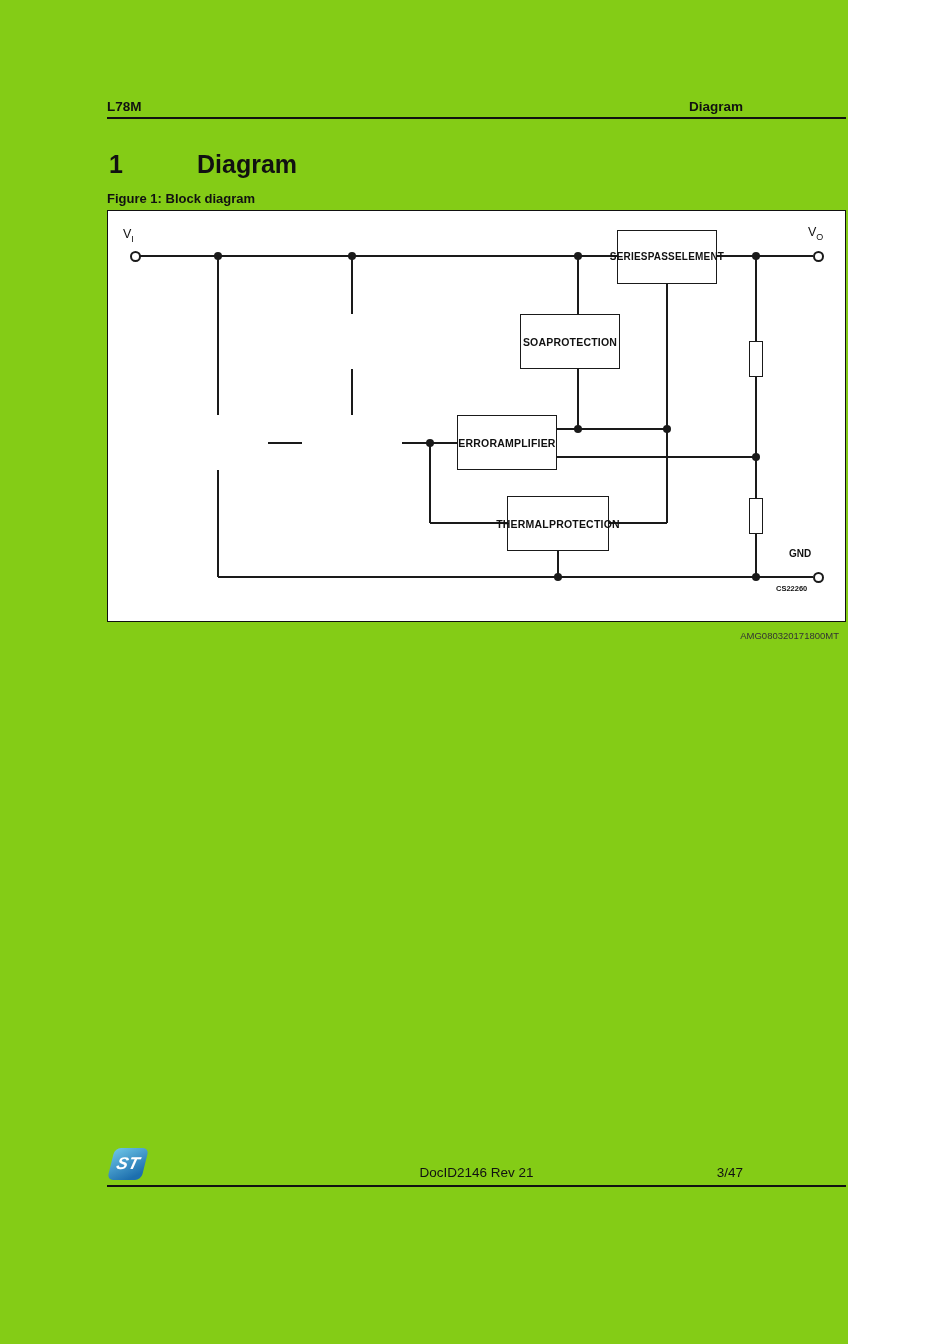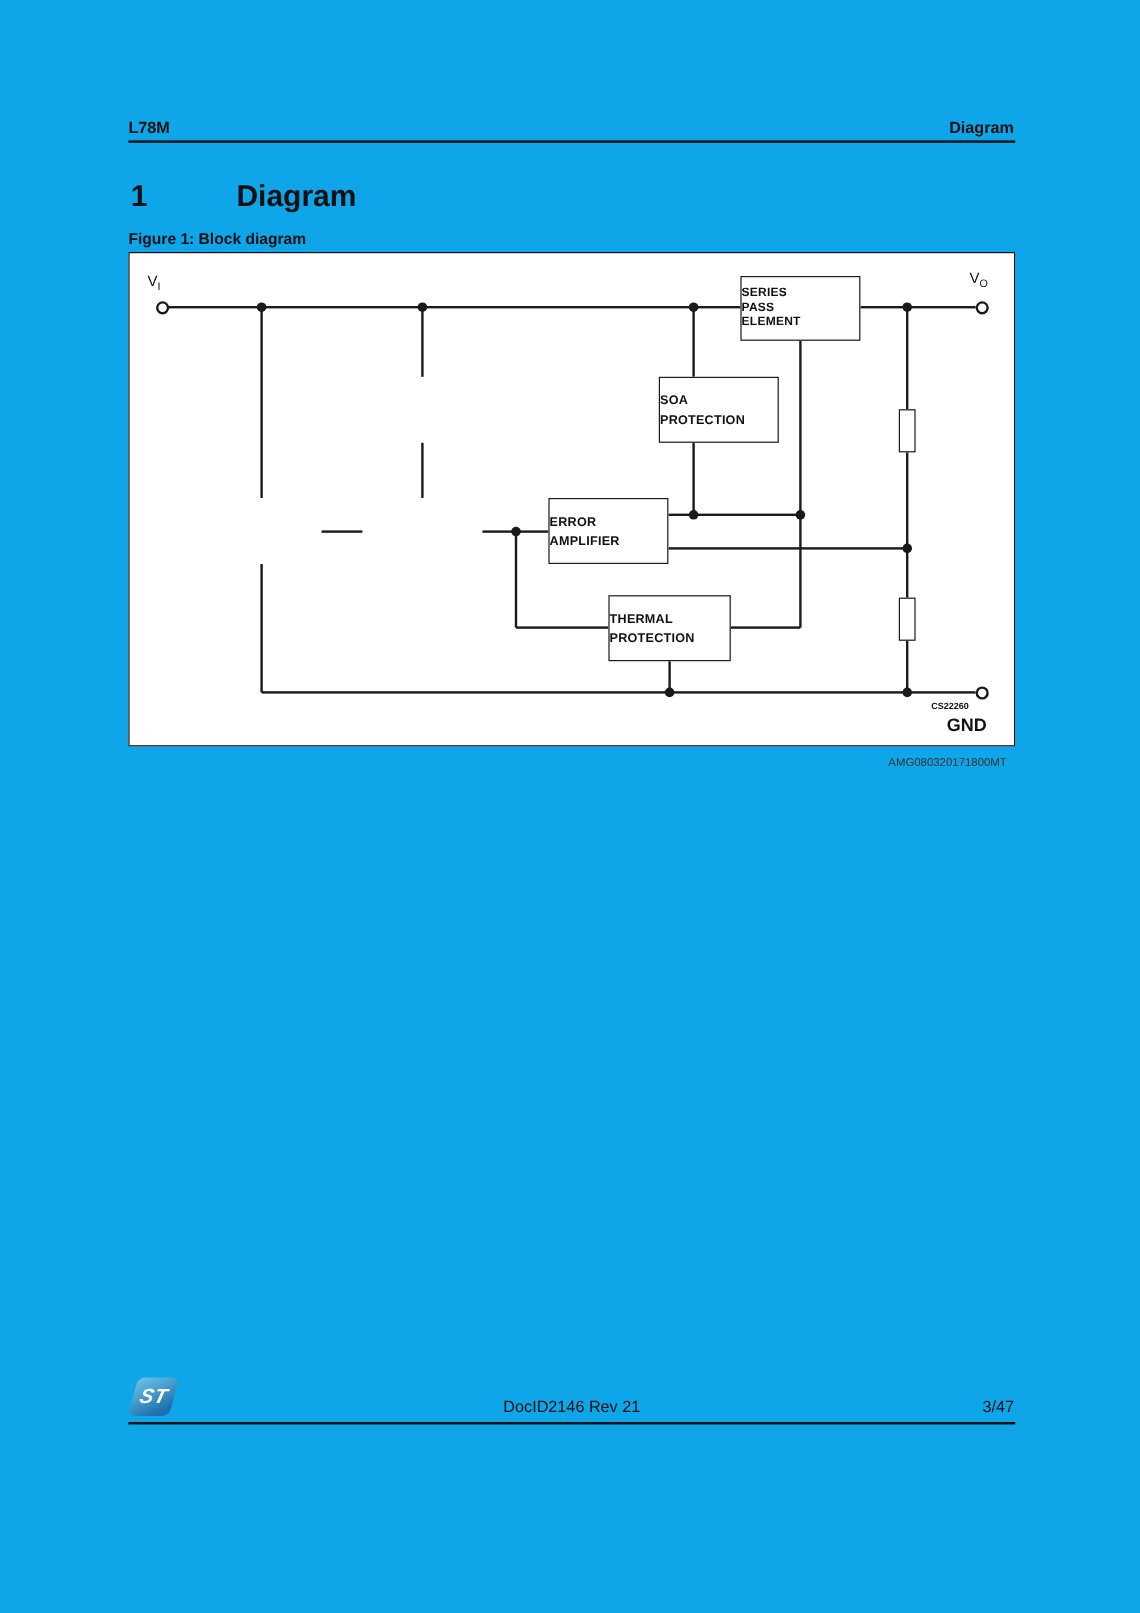--- a/index.html
+++ b/index.html
@@ -1,18 +1,18 @@
 <!DOCTYPE html>
 <html style="--st-blue-1: #6ec6e8; --st-blue-2: #1d6fae;"><head>
 <meta charset="utf-8">
 <style>
   * { margin:0; padding:0; box-sizing:border-box; }
   html,body { background:#ffffff; }
   .page {
-    position:relative; width:950px; height:1344px; background:#0ea5e9;
+    position:relative; width:848px; height:1344px; background:#84cc16;
     font-family:"Liberation Sans", sans-serif; color:#111; overflow:hidden;
   }
   
   .hdr-left  { position:absolute; left:107px; top:99px;  font-size:13.5px; font-weight:bold; }
   .hdr-right { position:absolute; right:105px; top:99px; font-size:13.5px; font-weight:bold; }
   .hdr-rule  { position:absolute; left:107px; top:117px; width:739px; height:2px; background:#111; }
   .ftr-rule  { position:absolute; left:107px; top:1185px; width:739px; height:2px; background:#111; }
   .ftr-center{ position:absolute; left:107px; top:1165px; width:739px; text-align:center; font-size:13.5px; }
   .ftr-right { position:absolute; right:105px; top:1165px; font-size:13.5px; }
   .st-logo {
@@ -29,28 +29,28 @@
                  font-size:13px; font-weight:bold; }
   
   .figure-box { position:absolute; left:107px; top:210px; width:739px; height:412px;
                 border:1.5px solid #111; background:#fff; }
   .wire { position:absolute; background:#1a1a1a; }
   .dot  { position:absolute; width:8px; height:8px; background:#1a1a1a; border-radius:50%; }
   .tcircle { position:absolute; width:11px; height:11px; border:2px solid #1a1a1a;
              border-radius:50%; background:#fff; }
   .block {
     position:absolute; border:1.5px solid #1a1a1a; background:#fff;
-    display:flex; flex-direction:column; align-items:flex-start; justify-content:center;
+    display:flex; align-items:center; justify-content:center;
     font-weight:bold; font-size:10.5px; line-height:16px; letter-spacing:.2px; text-align:center;
   }
   .block.tight { line-height:12px; font-size:10px; }
   .resistor { position:absolute; width:14px; height:36px; border:1.5px solid #1a1a1a; background:#fff; }
   .tlabel { position:absolute; font-weight:normal; font-size:12.5px; }
   .tlabel sub { font-size:9px; }
-  .gnd-label { position:absolute; font-weight:bold; font-size:15px;margin-top:48px; }
+  .gnd-label { position:absolute; font-weight:bold; font-size:10px; }
   .draw-code { position:absolute; font-weight:bold; font-size:7.5px; }
   .watermark { position:absolute; right:6px; top:391px; font-size:9.5px; color:#333;margin-top:28px; }
 </style>
 </head>
 <body>
 
 <div class="page">
 
   <div class="hdr-left">L78M</div>
   <div class="hdr-right">Diagram</div>
@@ -96,21 +96,21 @@
     <i class="dot" style="left:318px;top:228px"></i>
     <i class="dot" style="left:644px;top:242px"></i>
     <i class="dot" style="left:446px;top:362px"></i>
     <i class="dot" style="left:644px;top:362px"></i>
 
     <div class="block tight" style="left:509px;top:19px;width:100px;height:54px">
       <span>SERIES</span>
       <span>PASS</span>
       <span>ELEMENT</span>
     </div>
-    <div class="block" style="left:441px;top:103px;width:100px;height:55px">
+    <div class="block" style="left:412px;top:103px;width:100px;height:55px">
       <span>SOA</span>
       <span>PROTECTION</span>
     </div>
     <div class="block" style="left:349px;top:204px;width:100px;height:55px">
       <span>ERROR</span>
       <span>AMPLIFIER</span>
     </div>
     <div class="block" style="left:399px;top:285px;width:102px;height:55px">
       <span>THERMAL</span>
       <span>PROTECTION</span>

